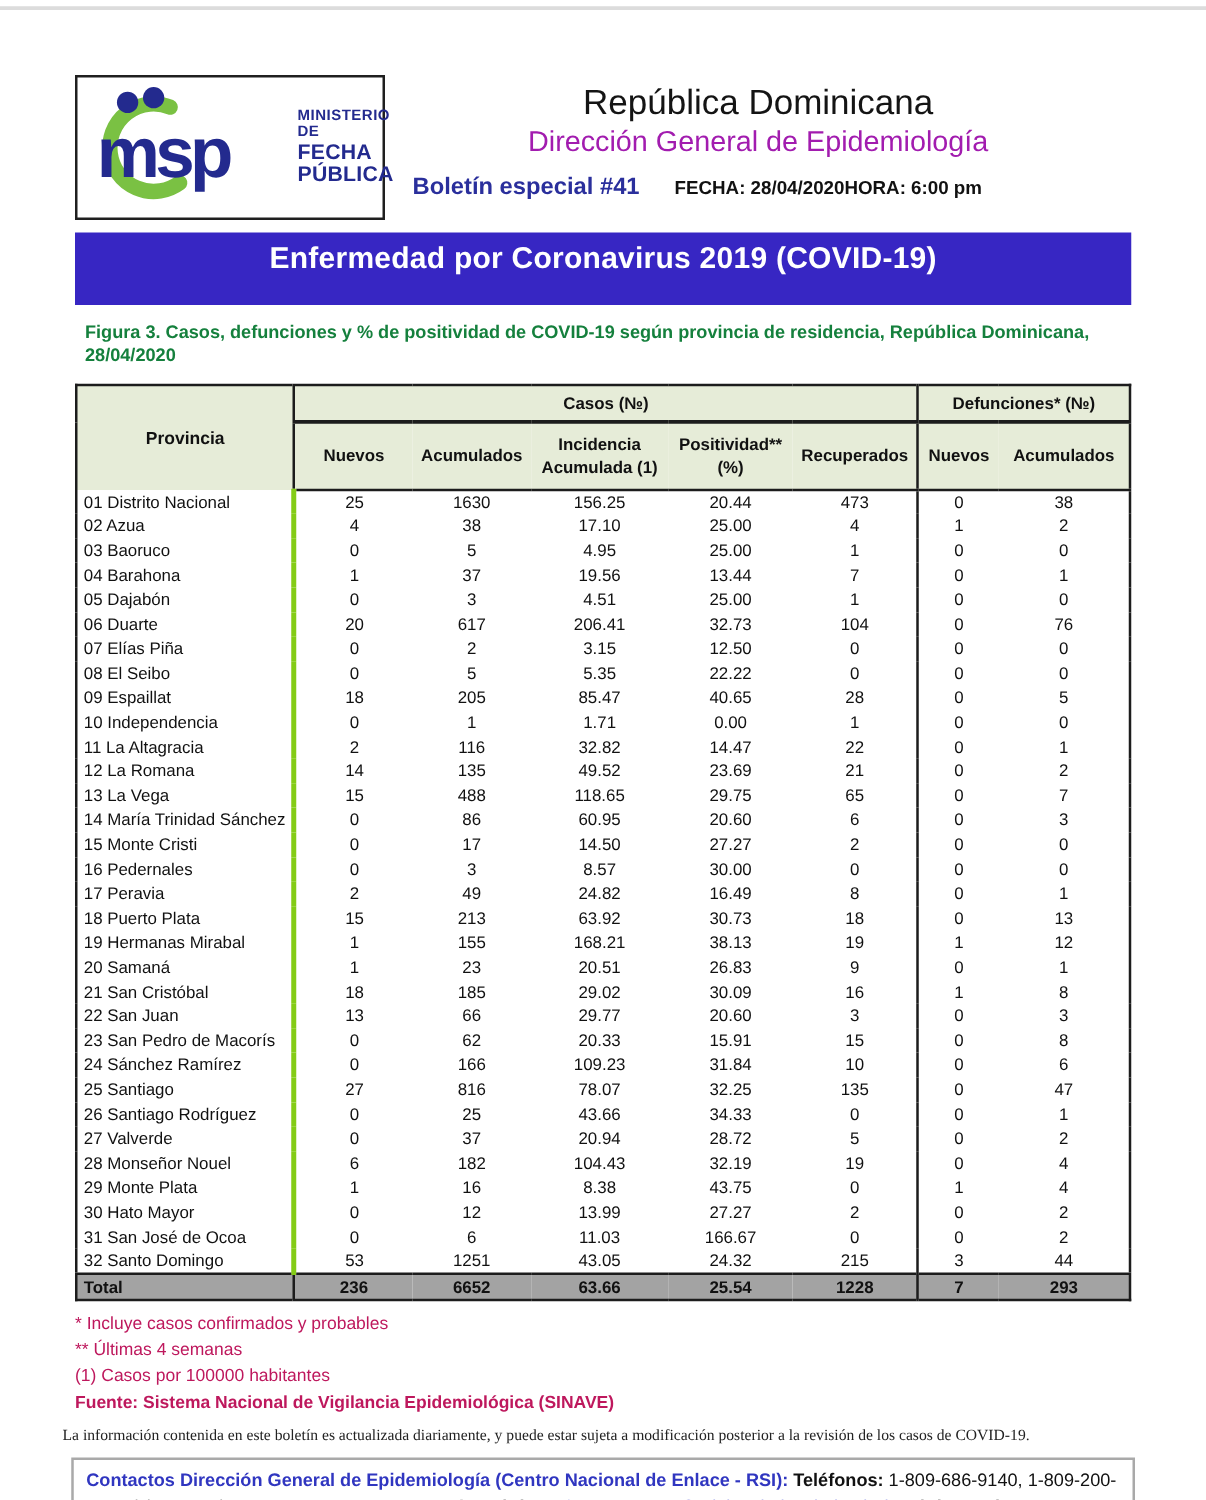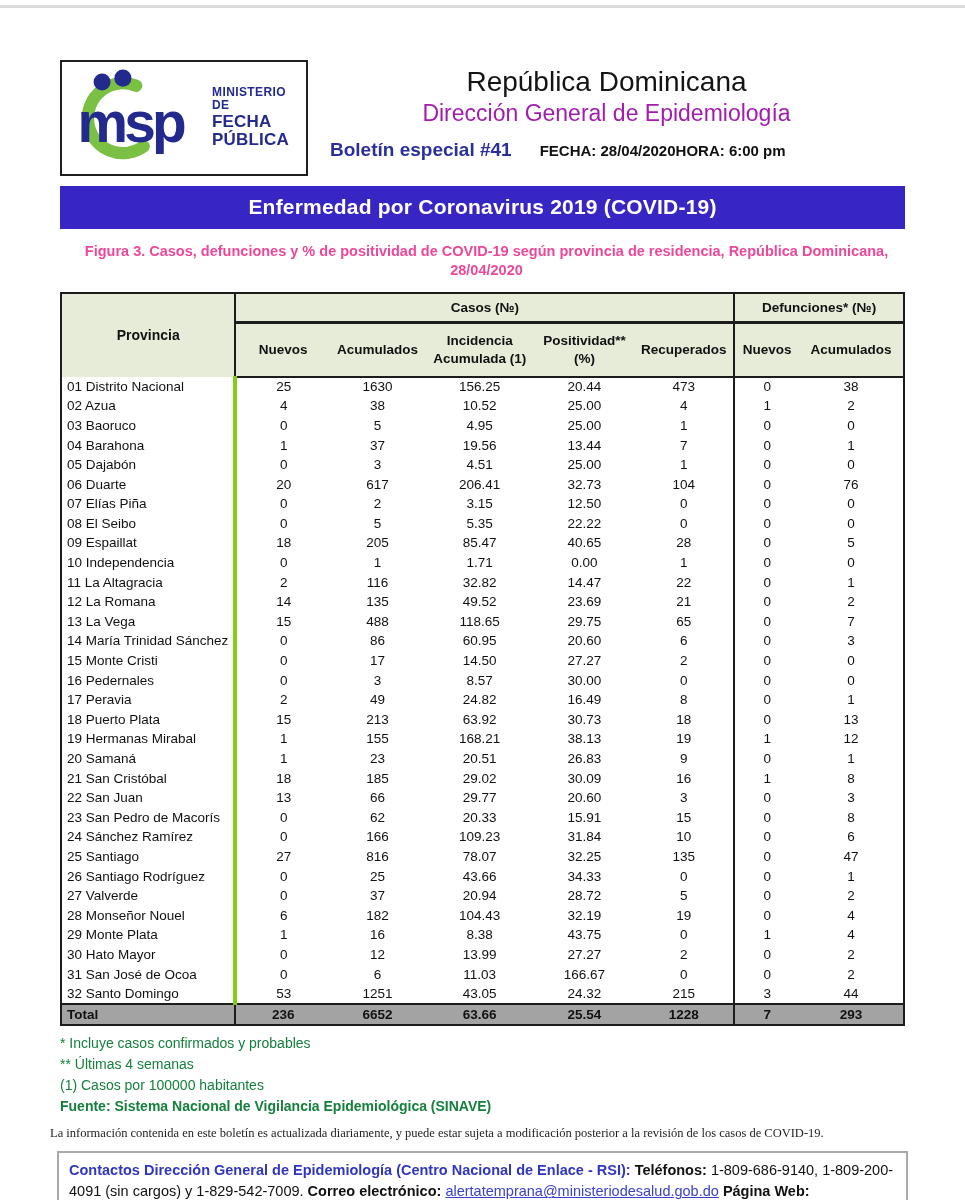--- a/index.html
+++ b/index.html
@@ -8,42 +8,42 @@
     position:relative; width:965px; height:1200px; background:#ffffff;
     font-family:"Liberation Sans", sans-serif; color:#111; overflow:hidden;
     margin:0 auto;
   }
   .top-hairline { position:absolute; top:5px; left:0; width:100%; height:3px; background:#dcdcdc; }
 
   
   .header { display:flex; margin:60px 60px 0 60px; height:118px; }
   .logo-box {
     width:248px; height:116px; border:2px solid #1f1f1f; background:#fff;
-    display:flex; align-items:center; padding:16px 6px; flex-shrink:0;
+    display:flex; align-items:center; padding:16px 6px; flex-shrink:0;gap:26px;
   }
   .logo-text { margin-left:2px; color:#232a8e; line-height:1.1; }
   .logo-line1 { font-size:12px; font-weight:bold; letter-spacing:0.4px; }
   .logo-line2 { font-size:17px; font-weight:800; letter-spacing:0.2px; }
   .header-right { flex:1; text-align:center; padding-top:6px; }
   .title1 { font-size:28px; color:#141414; }
   .title2 { font-size:23px; color:#a21caf; margin-top:2px; }
   .bulletin-row { display:flex; align-items:baseline; margin-top:12px; padding-left:22px; }
   .bulletin { color:#2a2f9c; font-weight:bold; font-size:19px; }
   .fecha, .hora { font-weight:bold; font-size:15px; color:#111; }
   .fecha { margin-left:28px; } .hora { }
 
   
   .banner {
-    margin:8px 60px 0 60px; height:43px; background:#3726c3;
-    color:#fff; font-weight:bold; font-size:21px; text-align:center; line-height:41px;
+    margin:8px 60px 0 60px; height:58px; background:#3726c3;
+    color:#fff; font-weight:bold; font-size:24px; text-align:center; line-height:41px;
     letter-spacing:0.2px;
   }
 
   
-  .caption { margin:13px 60px 0 60px; padding-left:8px; font-weight:bold; font-size:14.5px; line-height:1.3; color:#ec4899;text-align:center; }
+  .caption { margin:13px 60px 0 60px; padding-left:8px; font-weight:bold; font-size:14.5px; line-height:1.3; color:#15803d; }
 
   
   .data-table {
     margin:12px 0 0 60px; width:845px; border-collapse:collapse;
     font-size:13.5px; border:2px solid #1c1c1c;
   }
   .data-table th { background:#e6ecd8; font-weight:bold; color:#111; }
   .group-row th { height:30px; }
   .sub-row th { height:54px; vertical-align:middle; border-bottom:2px solid #1c1c1c; line-height:1.3; }
   .th-prov { border-right:2px solid #1c1c1c; font-size:14px; }
@@ -51,21 +51,21 @@
   .group-def { border-bottom:3px solid #1c1c1c; border-left:2px solid #1c1c1c; }
   .sub-def-first { border-left:2px solid #1c1c1c; }
   .data-table tbody td { height:19.6px; text-align:center; line-height:1; }
   .data-table tbody td.prov { text-align:left; padding-left:5px; border-right:4px solid #84cc16;margin-left:45px; }
   .data-table tbody td:nth-child(7) { border-left:2px solid #1c1c1c; }
   .total-row td { background:#a3a3a3; font-weight:bold; border-top:2px solid #1c1c1c; height:21px; text-align:center; }
   .total-row td:first-child { text-align:left; padding-left:5px; border-right:2px solid #1c1c1c; }
   .total-row td:nth-child(7) { border-left:2px solid #1c1c1c; }
 
   
-  .footnotes { margin:7px 60px 0 60px; font-size:14px; line-height:21px; color:#15803d; }
+  .footnotes { margin:7px 60px 0 60px; font-size:14px; line-height:21px; color:#be185d; }
   .source { font-weight:bold; }
 
   
   .disclaimer {
     margin:9px 60px 0 44px; padding-left:6px;
     font-family:"Liberation Serif", serif; font-size:12.5px; color:#222;
   }
 
   
   .contact-box {
@@ -147,21 +147,21 @@
           <td>156.25</td>
           <td>20.44</td>
           <td>473</td>
           <td>0</td>
           <td>38</td>
         </tr>
         <tr>
           <td class="prov">02 Azua</td>
           <td>4</td>
           <td>38</td>
-          <td>10.52</td>
+          <td>17.10</td>
           <td>25.00</td>
           <td>4</td>
           <td>1</td>
           <td>2</td>
         </tr>
         <tr>
           <td class="prov">03 Baoruco</td>
           <td>0</td>
           <td>5</td>
           <td>4.95</td>

